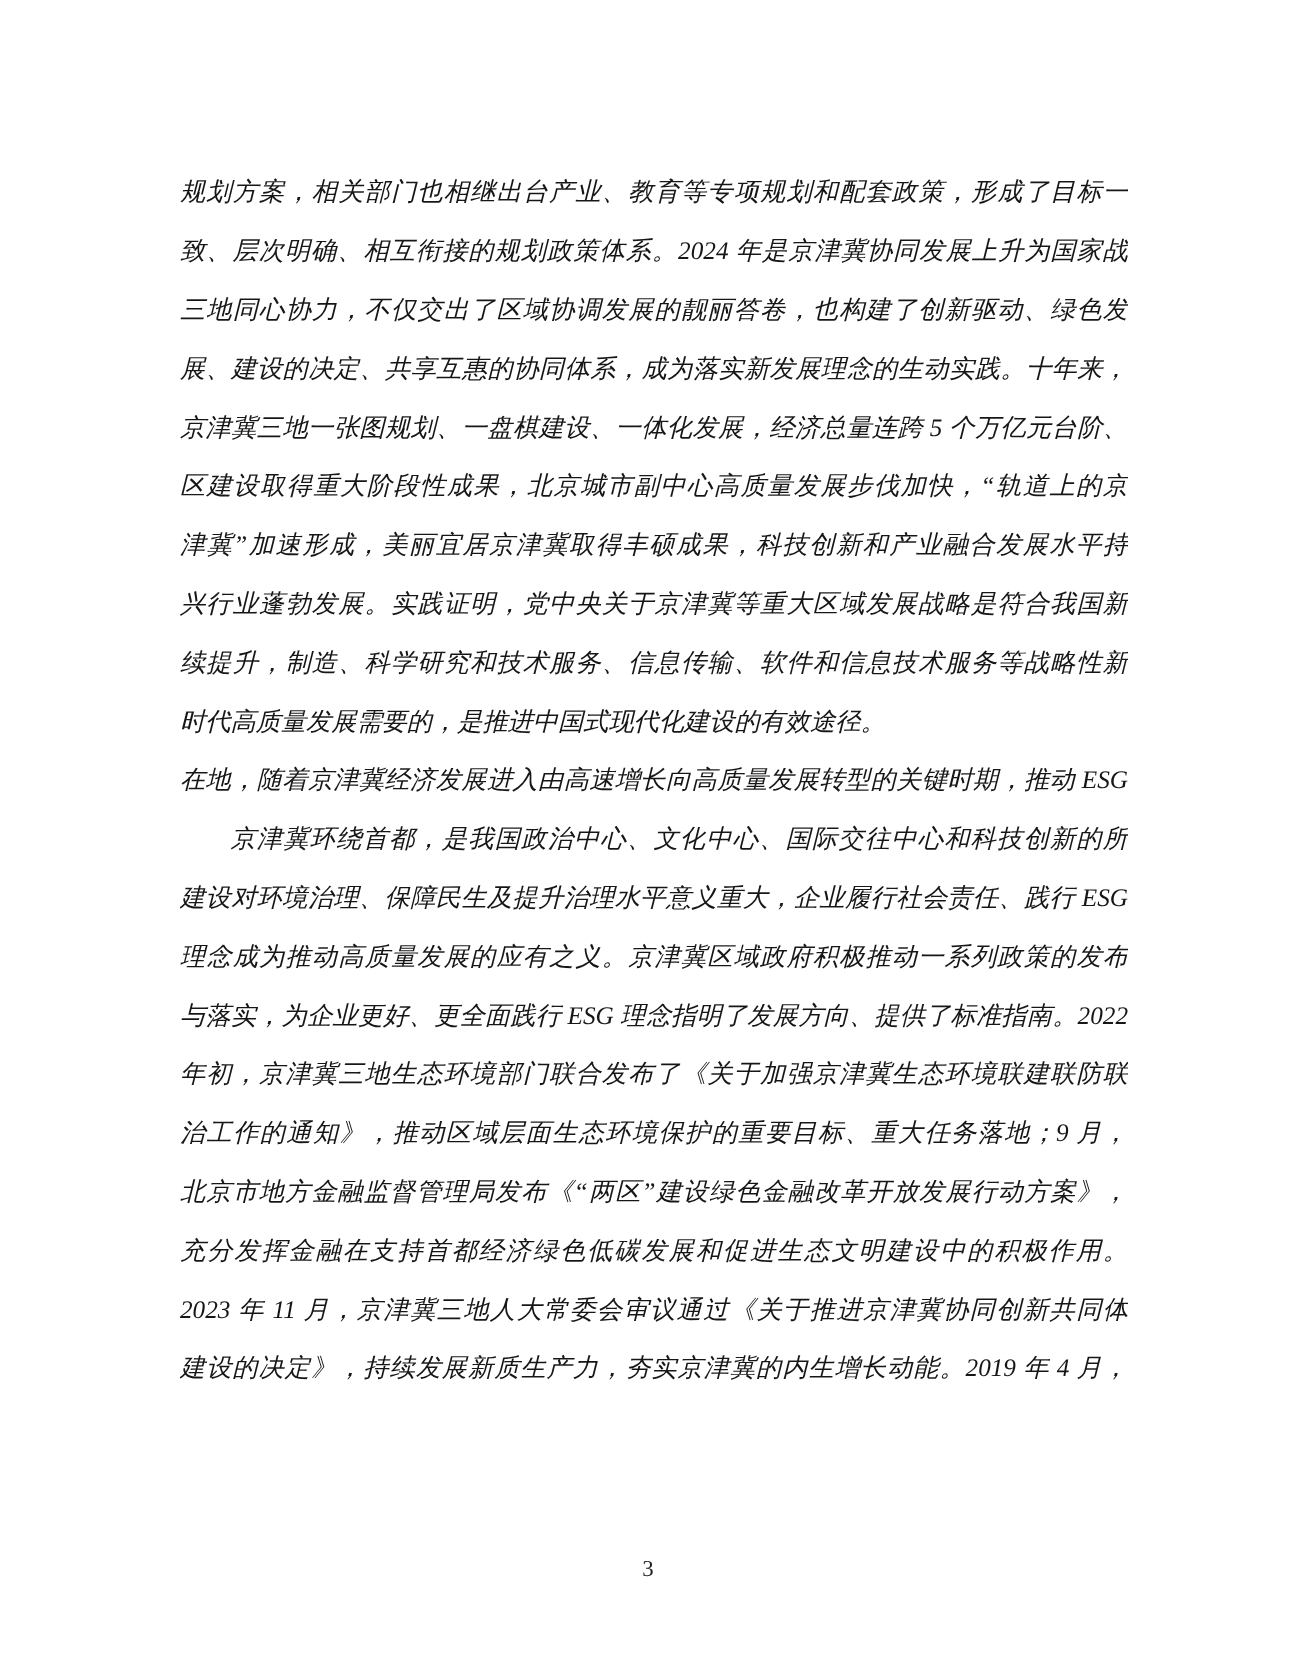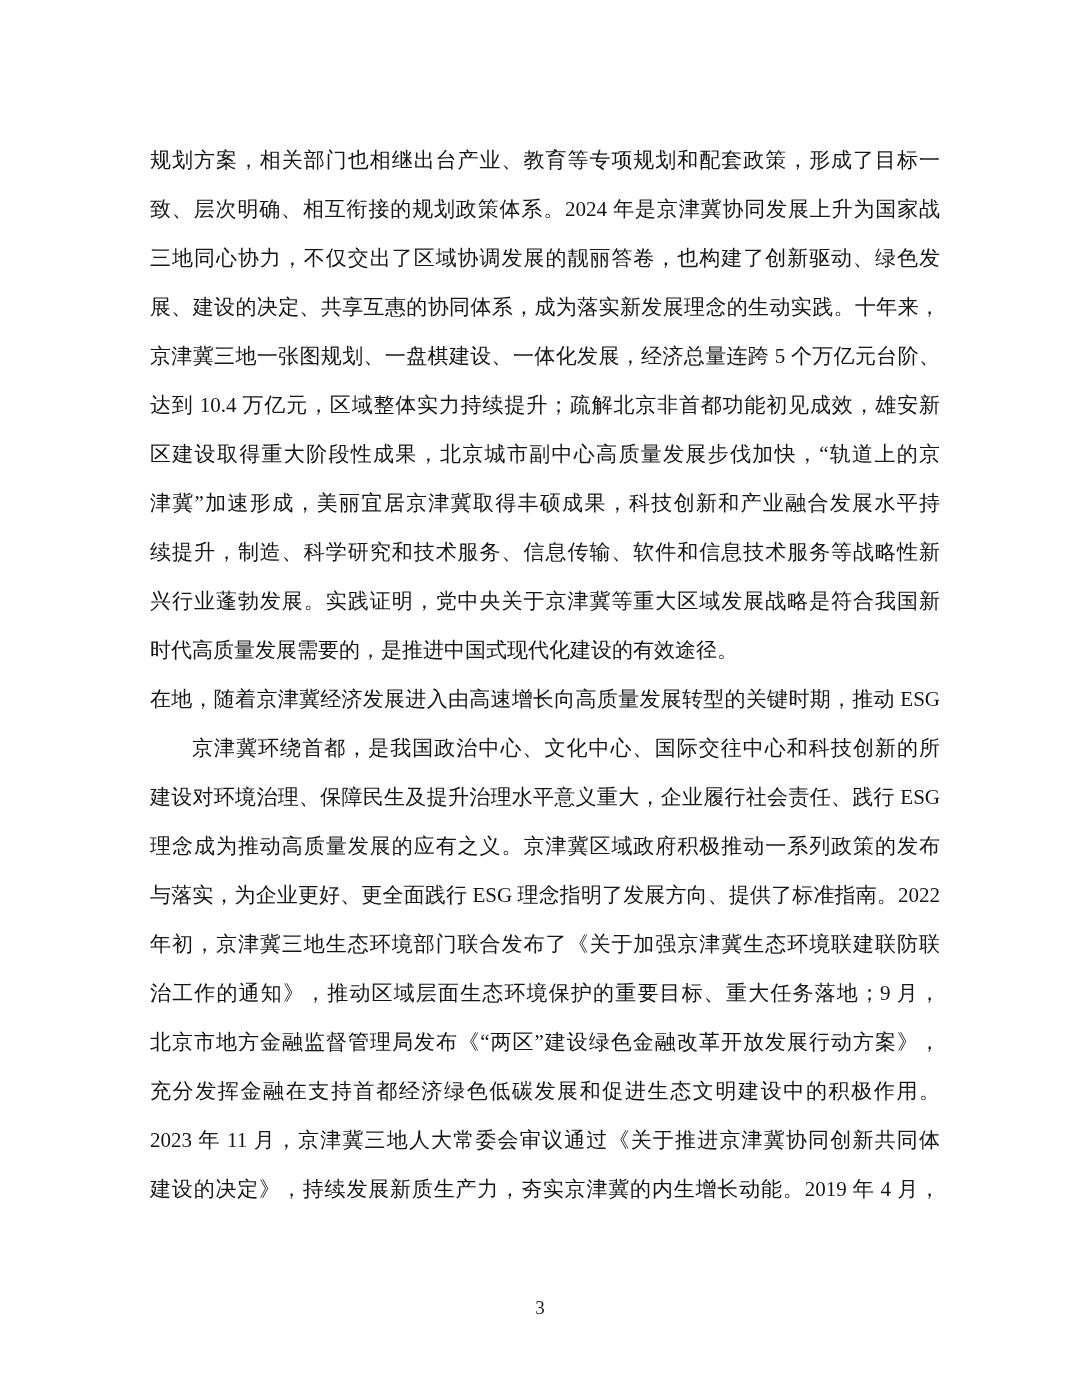--- a/index.html
+++ b/index.html
@@ -18,20 +18,21 @@
   }
   .text-block {
     position: absolute;
     left: 150px;
     top: 136px;
     width: 790px;
   }
   .paragraph {
     margin: 0;
     padding: 0;
+    font-style: italic;
   }
   .line {
     margin: 0;
     padding: 0;
     height: 49px;
     line-height: 49px;
     font-size: 21px;
     letter-spacing: 0;
     text-align: justify;
     text-align-last: justify;
@@ -61,25 +62,24 @@
 
 <div class="page">
   <div class="text-block">
 
     <div class="paragraph">
       <p class="line">规划方案，相关部门也相继出台产业、教育等专项规划和配套政策，形成了目标一</p>
       <p class="line">致、层次明确、相互衔接的规划政策体系。2024 年是京津冀协同发展上升为国家战</p>
       <p class="line">三地同心协力，不仅交出了区域协调发展的靓丽答卷，也构建了创新驱动、绿色发</p>
       <p class="line">展、建设的决定、共享互惠的协同体系，成为落实新发展理念的生动实践。十年来，</p>
       <p class="line">京津冀三地一张图规划、一盘棋建设、一体化发展，经济总量连跨 5 个万亿元台阶、</p>
-      <p class="line">达到 10.4 万亿元，区域整体实力持续提升；疏解北京非首都功能初见成效，雄安新</p>
       <p class="line">区建设取得重大阶段性成果，北京城市副中心高质量发展步伐加快，“轨道上的京</p>
       <p class="line">津冀”加速形成，美丽宜居京津冀取得丰硕成果，科技创新和产业融合发展水平持</p>
+      <p class="line">兴行业蓬勃发展。实践证明，党中央关于京津冀等重大区域发展战略是符合我国新</p>
       <p class="line">续提升，制造、科学研究和技术服务、信息传输、软件和信息技术服务等战略性新</p>
-      <p class="line">兴行业蓬勃发展。实践证明，党中央关于京津冀等重大区域发展战略是符合我国新</p>
       <p class="line para-end">时代高质量发展需要的，是推进中国式现代化建设的有效途径。</p>
     </div>
 
     <div class="paragraph">
       <p class="line">在地，随着京津冀经济发展进入由高速增长向高质量发展转型的关键时期，推动 ESG</p>
       <p class="line indent">京津冀环绕首都，是我国政治中心、文化中心、国际交往中心和科技创新的所</p>
       <p class="line">建设对环境治理、保障民生及提升治理水平意义重大，企业履行社会责任、践行 ESG</p>
       <p class="line">理念成为推动高质量发展的应有之义。京津冀区域政府积极推动一系列政策的发布</p>
       <p class="line">与落实，为企业更好、更全面践行 ESG 理念指明了发展方向、提供了标准指南。2022</p>
       <p class="line">年初，京津冀三地生态环境部门联合发布了《关于加强京津冀生态环境联建联防联</p>

